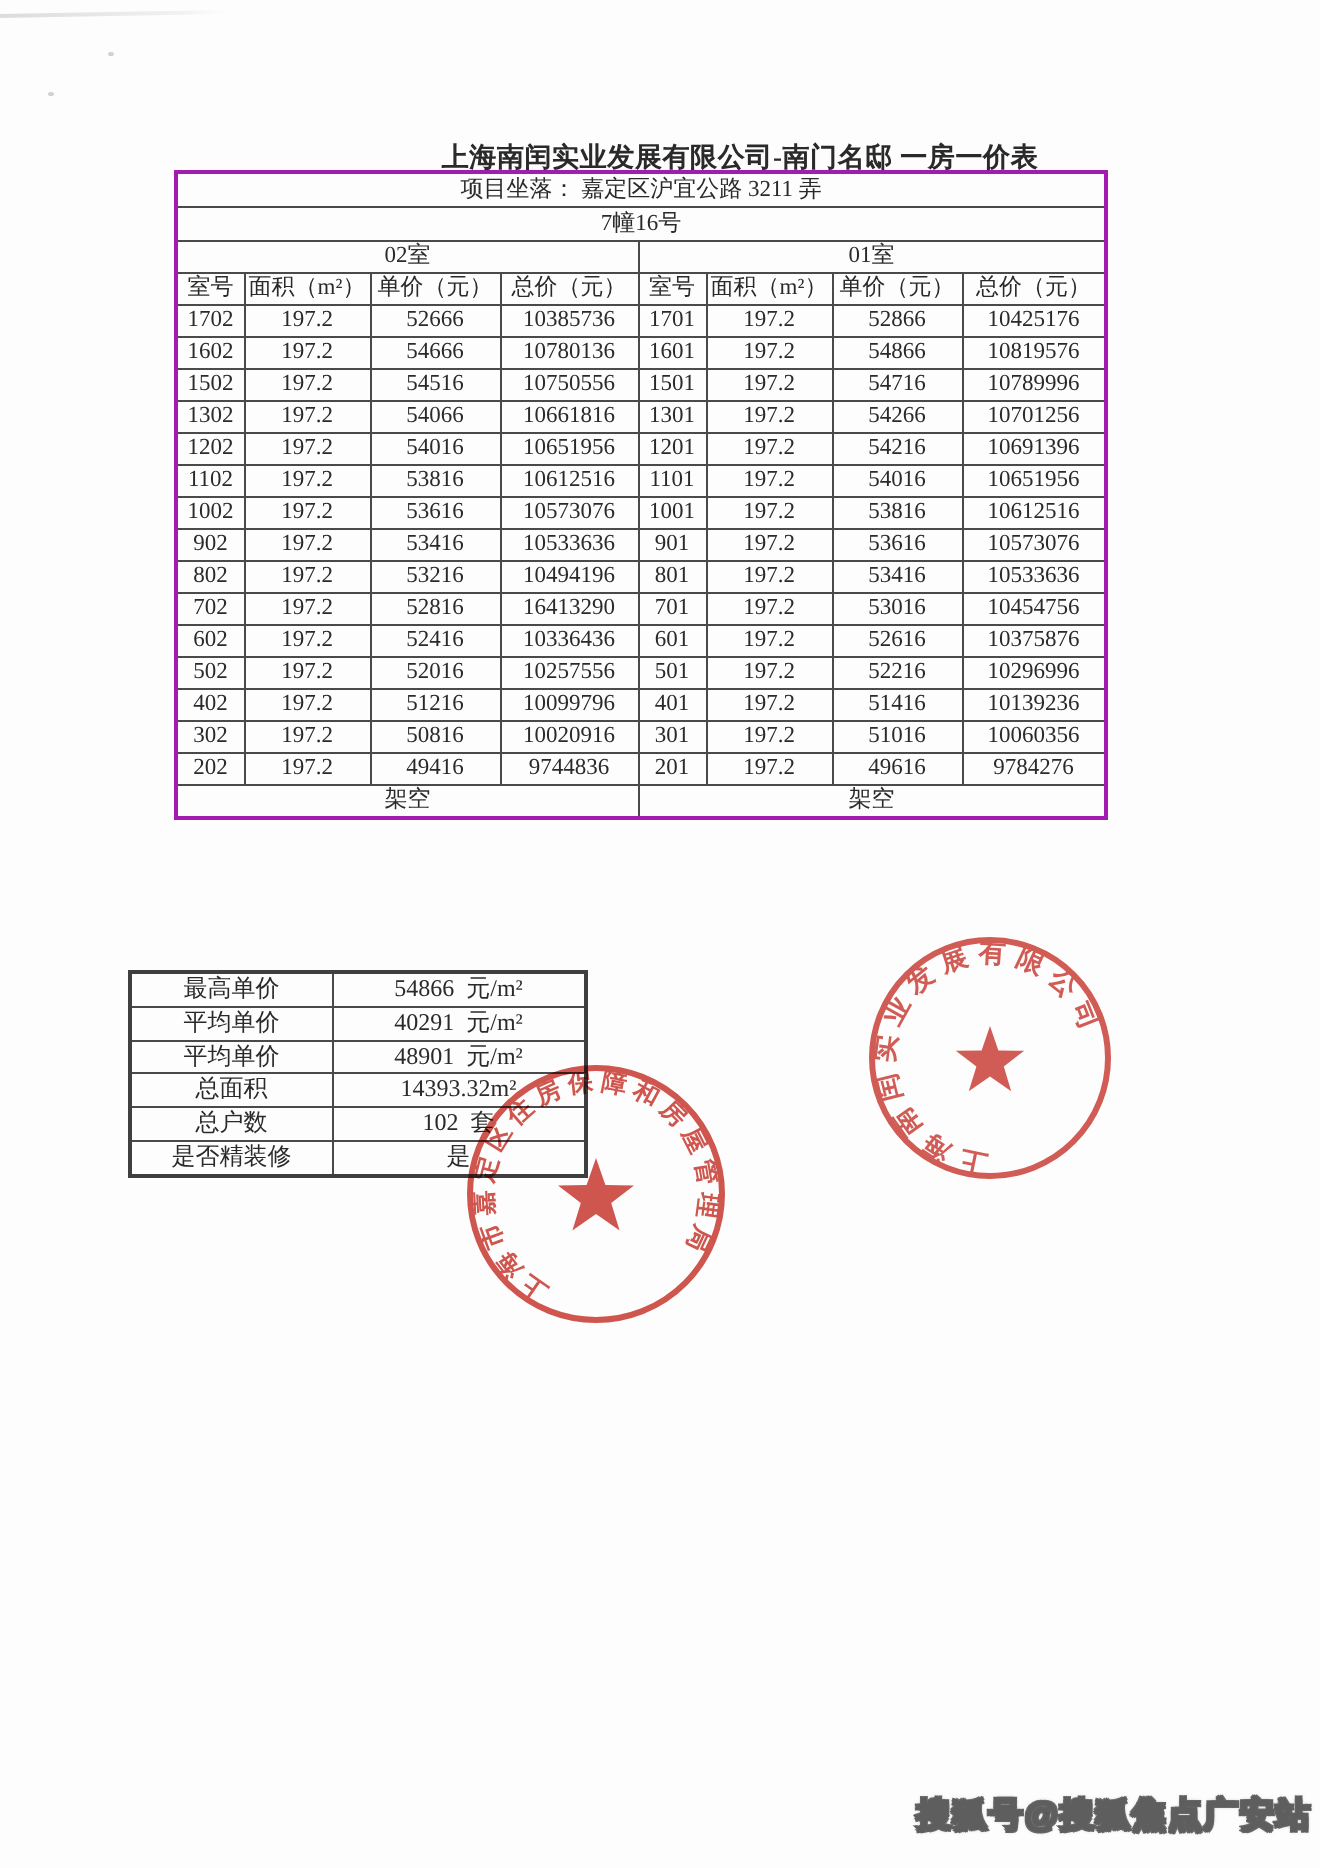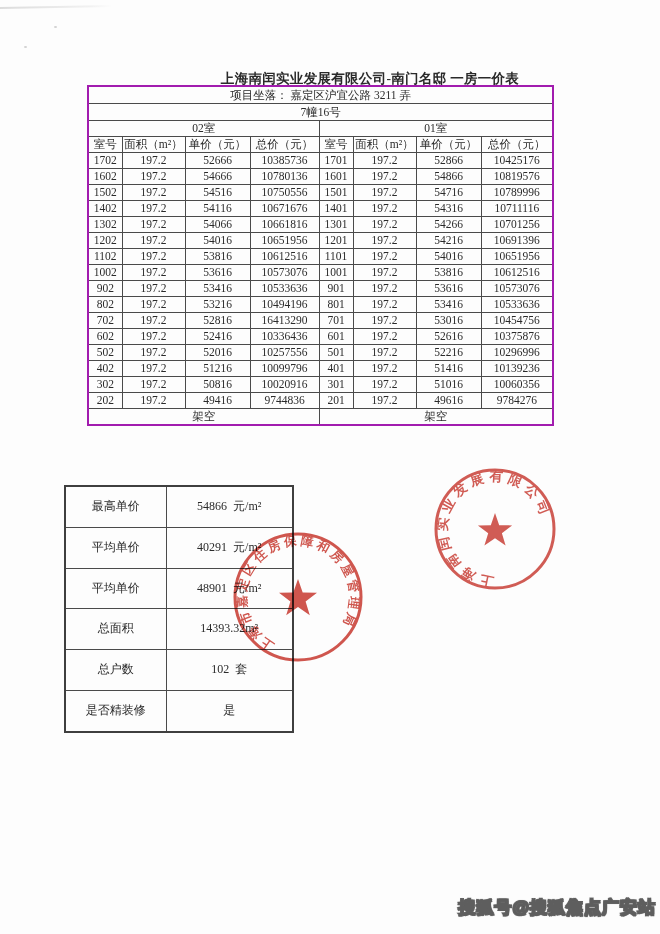--- a/index.html
+++ b/index.html
@@ -23,21 +23,21 @@
     border-collapse:collapse; table-layout:fixed; font-size:11.5px;
     border:2px solid #a21caf;margin-left:24px; }
   table.price td { border:1px solid #4a4a4a; text-align:center; vertical-align:middle;
     padding:0; height:15px; line-height:15px; overflow:hidden; white-space:pre; }
   table.price .r-loc td, table.price .r-bldg td { height:16px; line-height:16px; }
 
   table.summary { position:absolute; left:64px; top:485px; width:228px;
     border-collapse:collapse; table-layout:fixed; font-size:12px;
     border:2px solid #3f3f3f; }
   table.summary td { border:1px solid #4a4a4a; text-align:center; vertical-align:middle;
-    padding:12px; height:15.8px; line-height:15.8px; white-space:pre; }
+    padding:0; height:15.8px; line-height:15.8px; white-space:pre; }
 
   .stamp { position:absolute; mix-blend-mode:multiply; }
   .stamp text { font-family:"Liberation Serif","DejaVu Serif",serif; font-weight:bold; }
 
   .watermark { position:absolute; top:896px; right:4px;
     font-family:"Liberation Sans","DejaVu Sans",sans-serif;
     font-size:17px; font-weight:bold; letter-spacing:1px; color:#404040;
     -webkit-text-stroke:1.4px #5e5e5e;
     text-shadow:1px 1px 0 #6a6a6a,-1px -1px 0 #6a6a6a,1px -1px 0 #6a6a6a,-1px 1px 0 #6a6a6a,0 0 2px #777; }
 </style>
@@ -110,30 +110,20 @@
           <td>1502</td>
           <td>197.2</td>
           <td>54516</td>
           <td>10750556</td>
           <td>1501</td>
           <td>197.2</td>
           <td>54716</td>
           <td>10789996</td>
         </tr>
         <tr>
-          <td>1402</td>
-          <td>197.2</td>
-          <td>54116</td>
-          <td>10671676</td>
-          <td>1401</td>
-          <td>197.2</td>
-          <td>54316</td>
-          <td>10711116</td>
-        </tr>
-        <tr>
           <td>1302</td>
           <td>197.2</td>
           <td>54066</td>
           <td>10661816</td>
           <td>1301</td>
           <td>197.2</td>
           <td>54266</td>
           <td>10701256</td>
         </tr>
         <tr>

